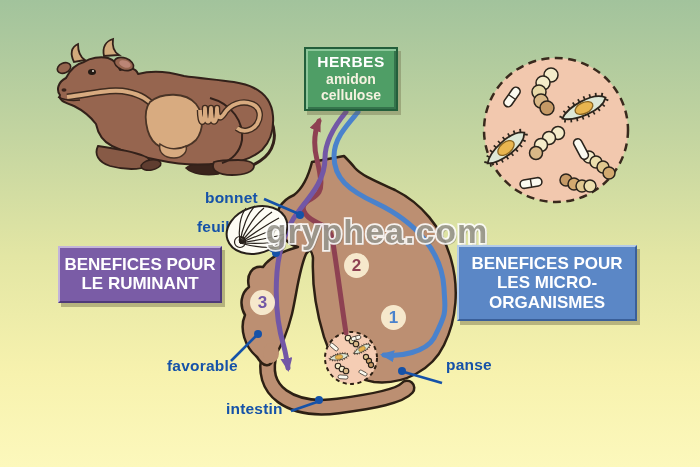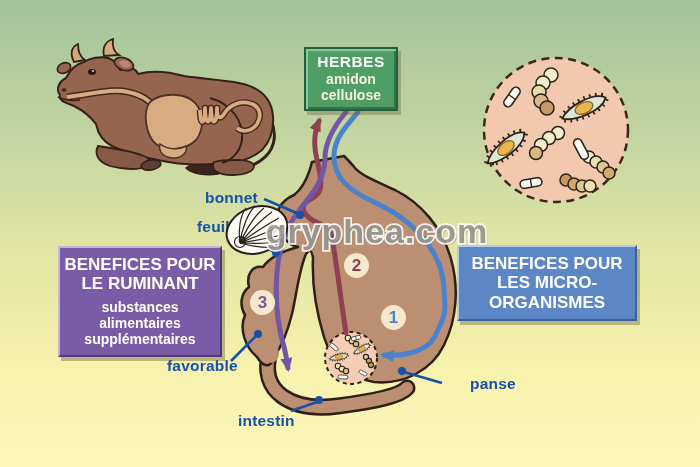--- a/index.html
+++ b/index.html
@@ -233,34 +233,31 @@
 
   <div class="panel herbes">
     <div class="panel-title ws">HERBES</div>
     <div class="panel-body ws">amidon
 cellulose</div>
   </div>
 
   <div class="panel ruminant">
     <div class="panel-title ws">BENEFICES POUR
 LE RUMINANT</div>
-    <div class="panel-body ws">substances
-alimentaires
-supplémentaires</div>
   </div>
 
   <div class="panel micro">
     <div class="panel-title ws">BENEFICES POUR
 LES MICRO-
 ORGANISMES</div>
   </div>
 
   <div class="lbl" style="left:205px;top:189px;">bonnet</div>
   <div class="lbl under" style="left:197px;top:218px;">feuillet</div>
   <div class="lbl" style="left:167px;top:357px;">favorable</div>
-  <div class="lbl" style="left:238px;top:400px;margin-top:12px;">intestin</div>
-  <div class="lbl" style="left:446px;top:375px;margin-left:24px;">panse</div>
+  <div class="lbl" style="left:226px;top:400px;">intestin</div>
+  <div class="lbl" style="left:446px;top:356px;">panse</div>
 
   <div class="badge b1" style="left:381px;top:305px;">1</div>
   <div class="badge b2" style="left:344px;top:253px;">2</div>
   <div class="badge b3" style="left:250px;top:290px;">3</div>
 
 </div>
 
 </body></html>

